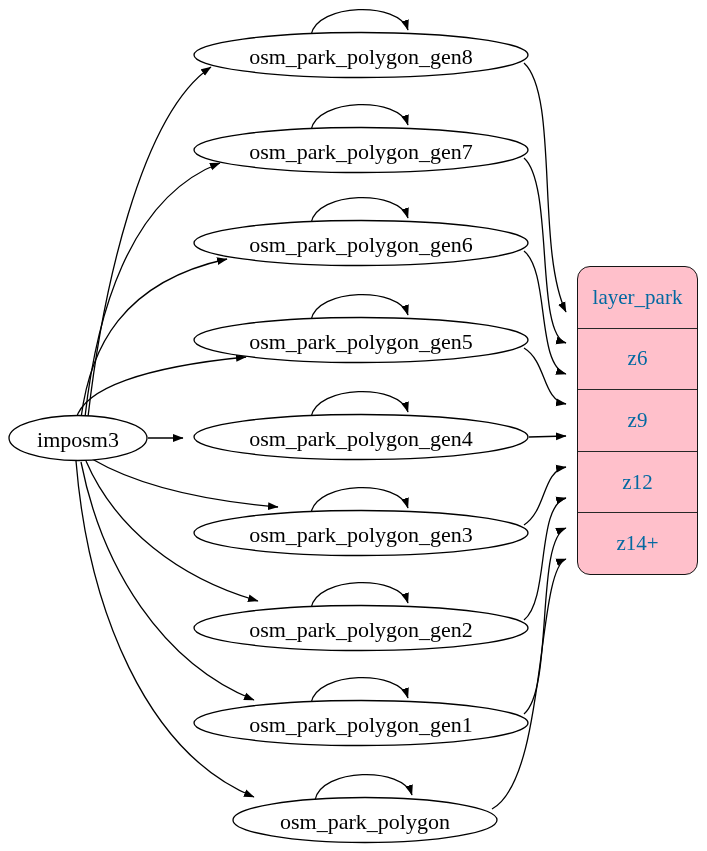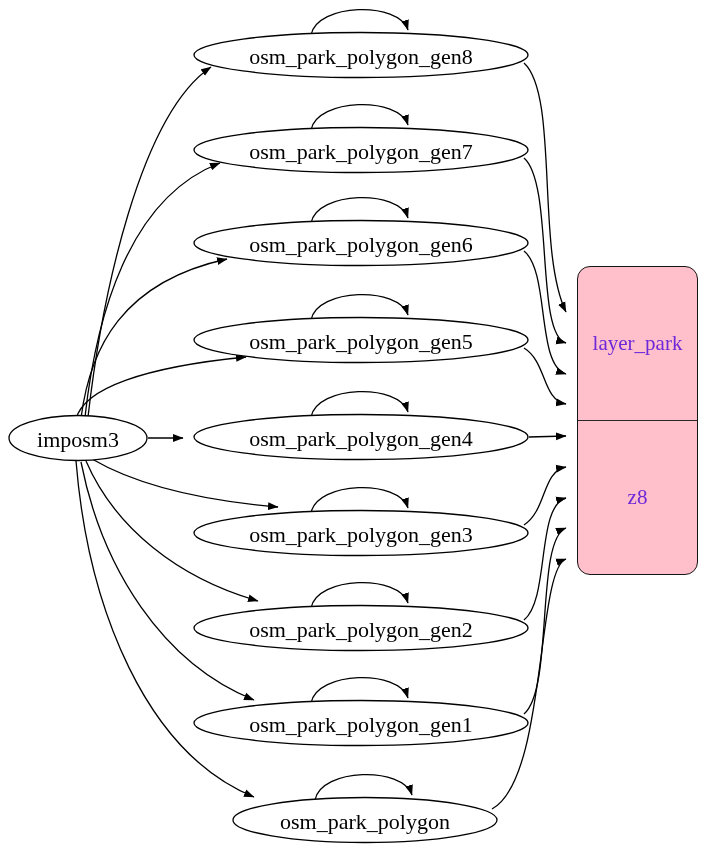--- a/index.html
+++ b/index.html
@@ -24,21 +24,21 @@
     box-sizing:border-box;
     background:#ffc0cb;
     border:1.6px solid #151515;
     border-radius:13px;
     display:flex;flex-direction:column;
     overflow:hidden;
   }
   .layer-cell{
     flex:1 1 0;
     display:flex;align-items:center;justify-content:center;
-    font-size:21px;line-height:1;color:#6d28d9;
+    font-size:21px;line-height:1;color:#0369a1;
     border-top:1.3px solid #272727;
   }
   .layer-cell:first-child{border-top:none;}
 </style>
 </head>
 <body>
 
 <div class="canvas">
 
   <svg id="graph" width="707" height="851" viewBox="0 0 707 851">
@@ -122,16 +122,19 @@
       <text class="node-label" x="361" y="724">osm_park_polygon_gen1</text>
     </g>
     <g>
       <ellipse class="node-ellipse" cx="365" cy="820" rx="132" ry="22.5"></ellipse>
       <text class="node-label" x="365" y="821">osm_park_polygon</text>
     </g>
   </svg>
 
   <div class="layer-table">
     <div class="layer-cell">layer_park</div>
-    <div class="layer-cell">z8</div>
+    <div class="layer-cell">z6</div>
+    <div class="layer-cell">z9</div>
+    <div class="layer-cell">z12</div>
+    <div class="layer-cell">z14+</div>
   </div>
 
 </div>
 
 </body></html>

